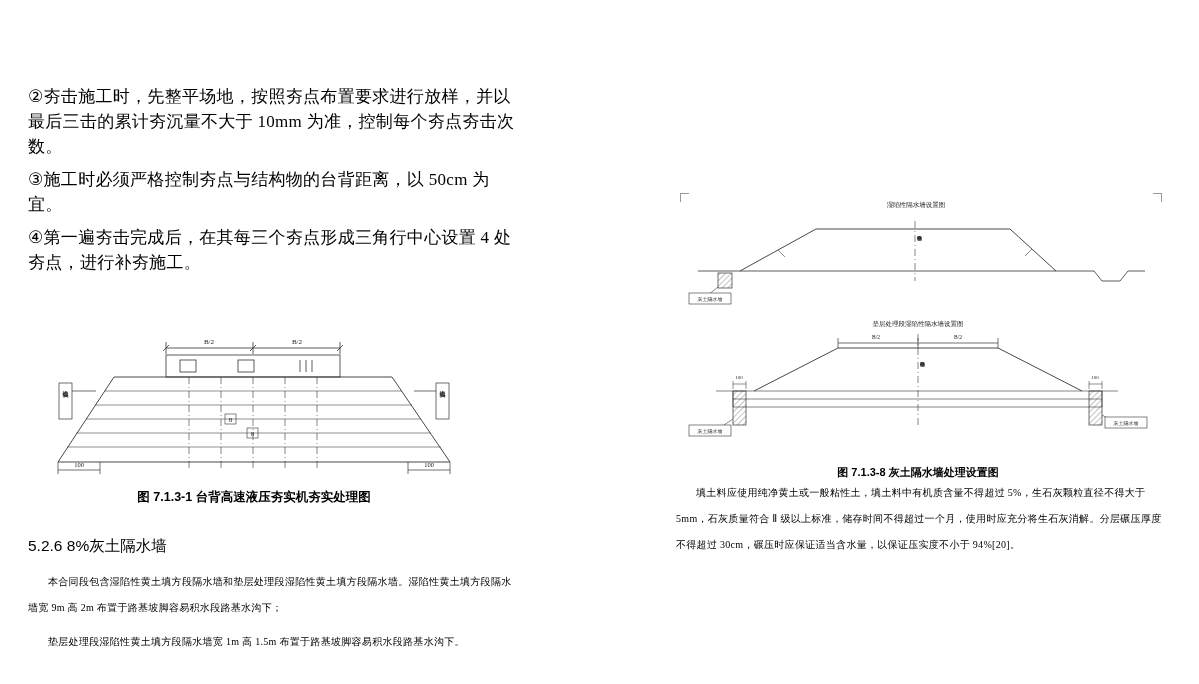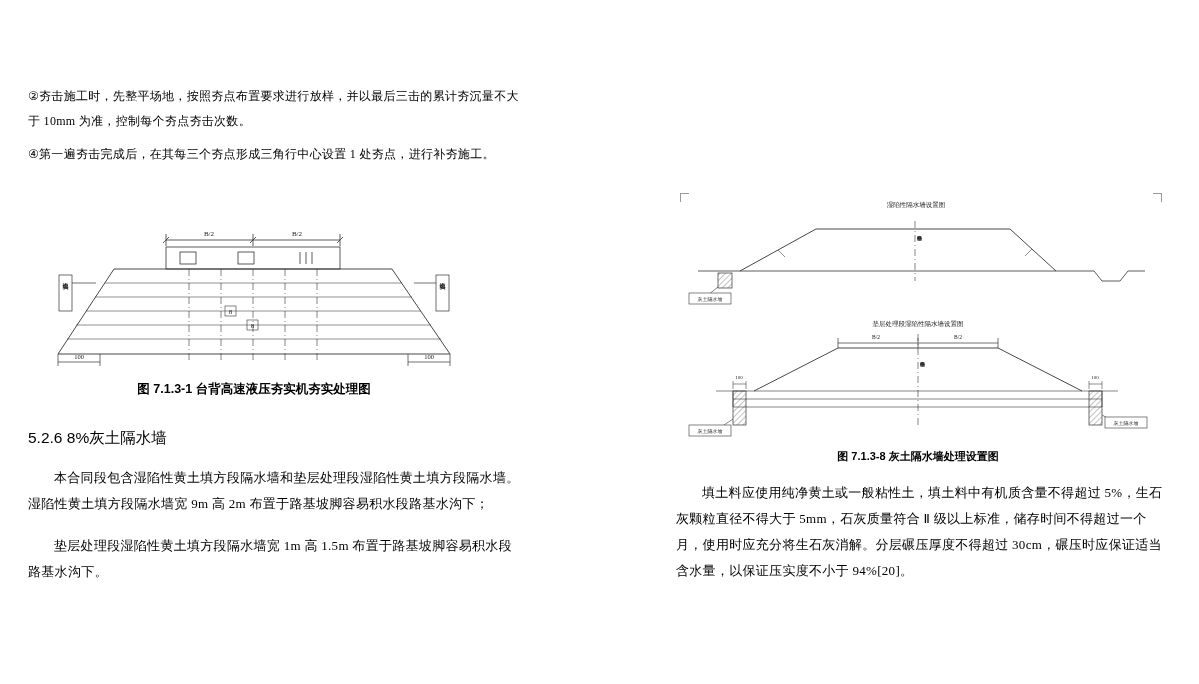--- a/index.html
+++ b/index.html
@@ -10,29 +10,29 @@
     position: relative;
     overflow: hidden;
     font-family: "Liberation Serif", "DejaVu Sans", serif;
     color: #000;
   }
   .col { position: absolute; }
   .col-left  { left: 28px;  top: 84px;  width: 492px; }
   .col-right { left: 676px; top: 193px; width: 488px; }
 
   p.step {
-    font-size: 12px;
+    font-size: 17px;
     line-height: 25px;
     margin: 0 0 8px 0;
     letter-spacing: 0.3px;
   }
   p.body {
-    font-size: 13px;
+    font-size: 10px;
     line-height: 26px;
-    margin: 16px 0 8px 0;
+    margin: 0 0 8px 0;
     letter-spacing: 0.3px;
   }
   p.indent { text-indent: 2em; }
 
   figure { margin: 0; }
   .fig-left { margin: 56px 0 0 26px; width: 400px; }
   .fig-left figcaption {
     font-weight: bold;
     font-size: 12.5px;
     text-align: center;
@@ -45,38 +45,39 @@
     font-weight: normal;
     margin: 30px 0 12px 0;
     font-family: "Liberation Sans", "DejaVu Sans", sans-serif;
   }
 
   .fig-right { position: relative; margin-left: 12px; width: 460px; padding-top: 4px; }
   .fig-right figcaption {
     font-weight: bold;
     font-size: 11px;
     text-align: center;
-    margin-top: 4px;
+    margin-top: 20px;
     font-family: "Liberation Sans", "DejaVu Sans", sans-serif;
   }
   .crop { position: absolute; width: 9px; height: 9px; }
   .crop-tl { top: 0; left: -8px;  border-top: 1px solid #999; border-left: 1px solid #999; }
   .crop-tr { top: 0; right: -14px; border-top: 1px solid #999; border-right: 1px solid #999; }
 
   .right-body { margin-top: 28px; }
   .fig-svg { display: block; }
 </style>
 </head>
 <body>
 
 <div class="spread">
 
   <section class="col col-left">
     <p class="step">②夯击施工时，先整平场地，按照夯点布置要求进行放样，并以最后三击的累计夯沉量不大于 10mm 为准，控制每个夯点夯击次数。</p>
-    <p class="step">④第一遍夯击完成后，在其每三个夯点形成三角行中心设置 1 处夯点，进行补夯施工。</p>
+    <p class="step">③施工时必须严格控制夯点与结构物的台背距离，以 50cm 为宜。</p>
+    <p class="step">④第一遍夯击完成后，在其每三个夯点形成三角行中心设置 4 处夯点，进行补夯施工。</p>
 
     <figure class="fig-left">
       <svg class="fig-svg" width="400" height="150" viewBox="0 0 400 150">
 
         <g stroke="#333" stroke-width="0.8">
           <line x1="112" y1="17" x2="286" y2="17"></line>
           <line x1="112" y1="11" x2="112" y2="23"></line>
           <line x1="199" y1="11" x2="199" y2="23"></line>
           <line x1="286" y1="11" x2="286" y2="23"></line>
           <line x1="109" y1="20" x2="115" y2="14"></line>

